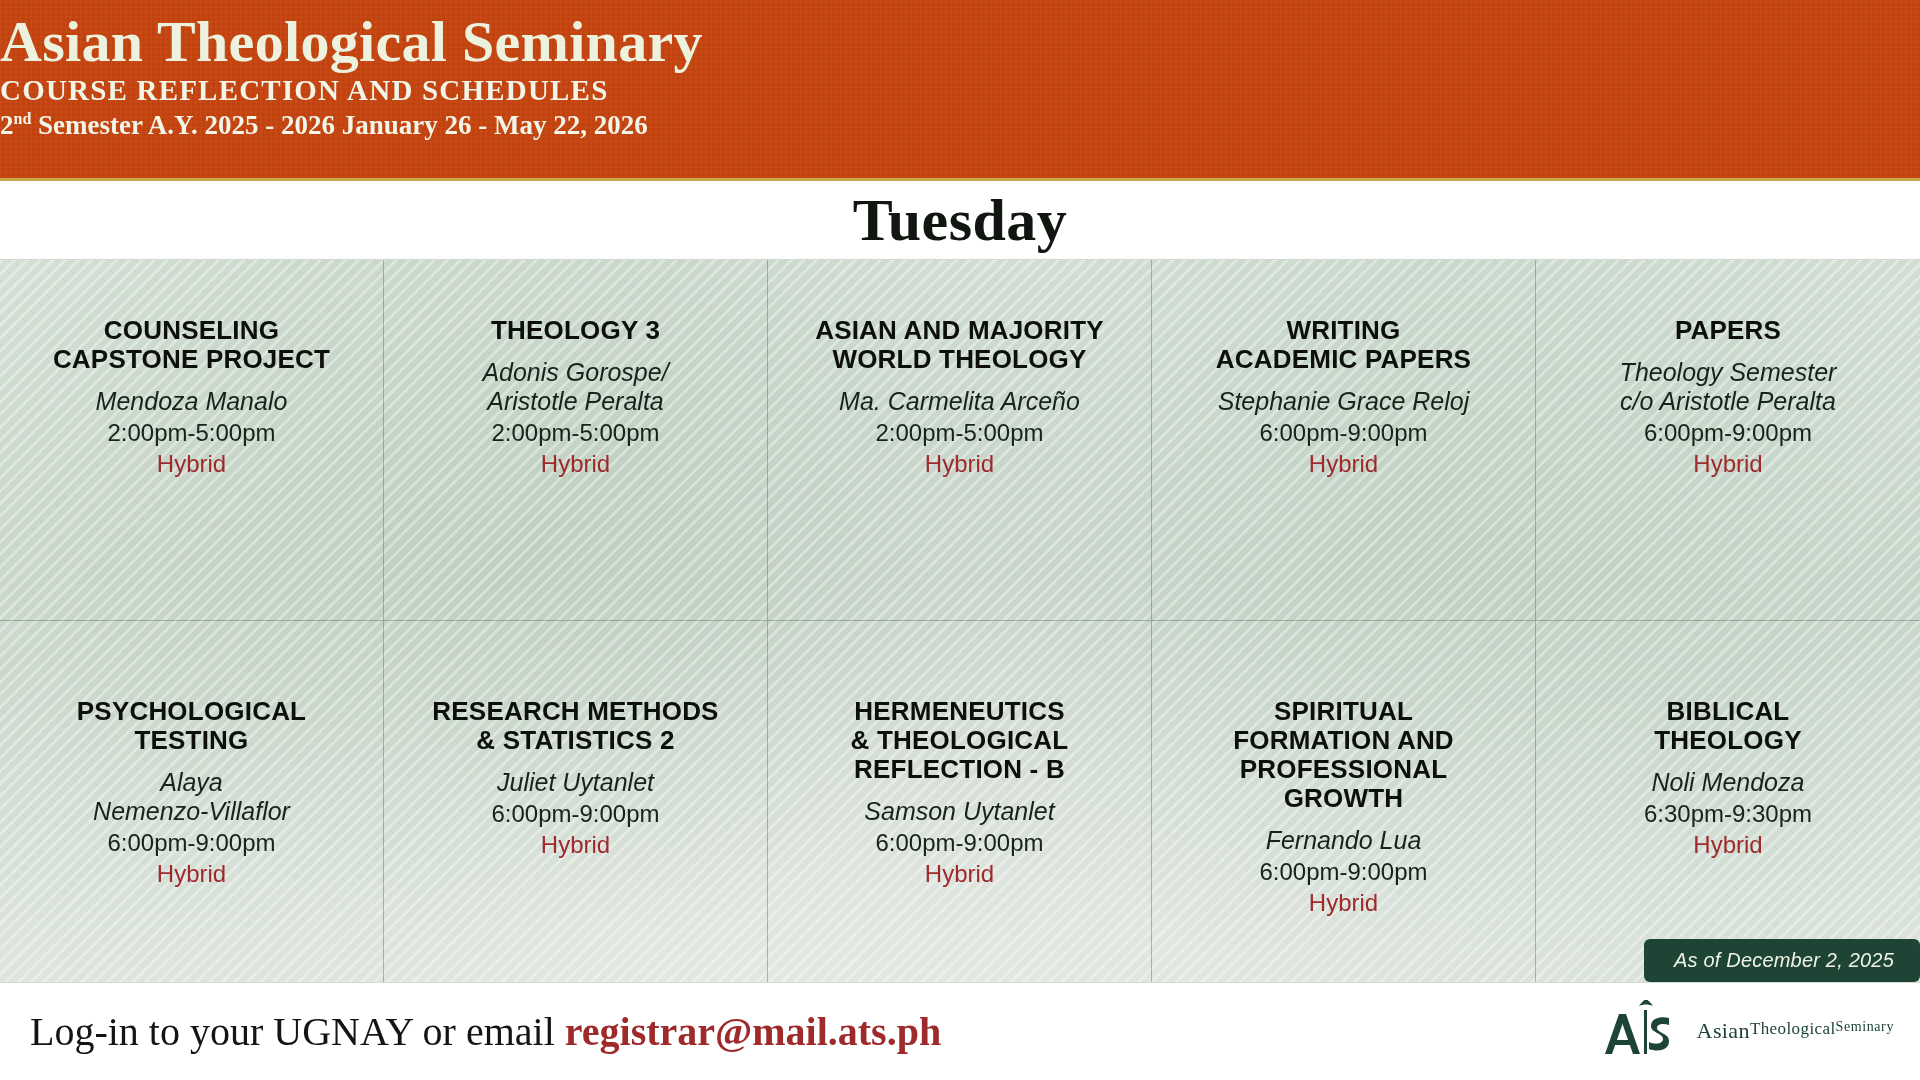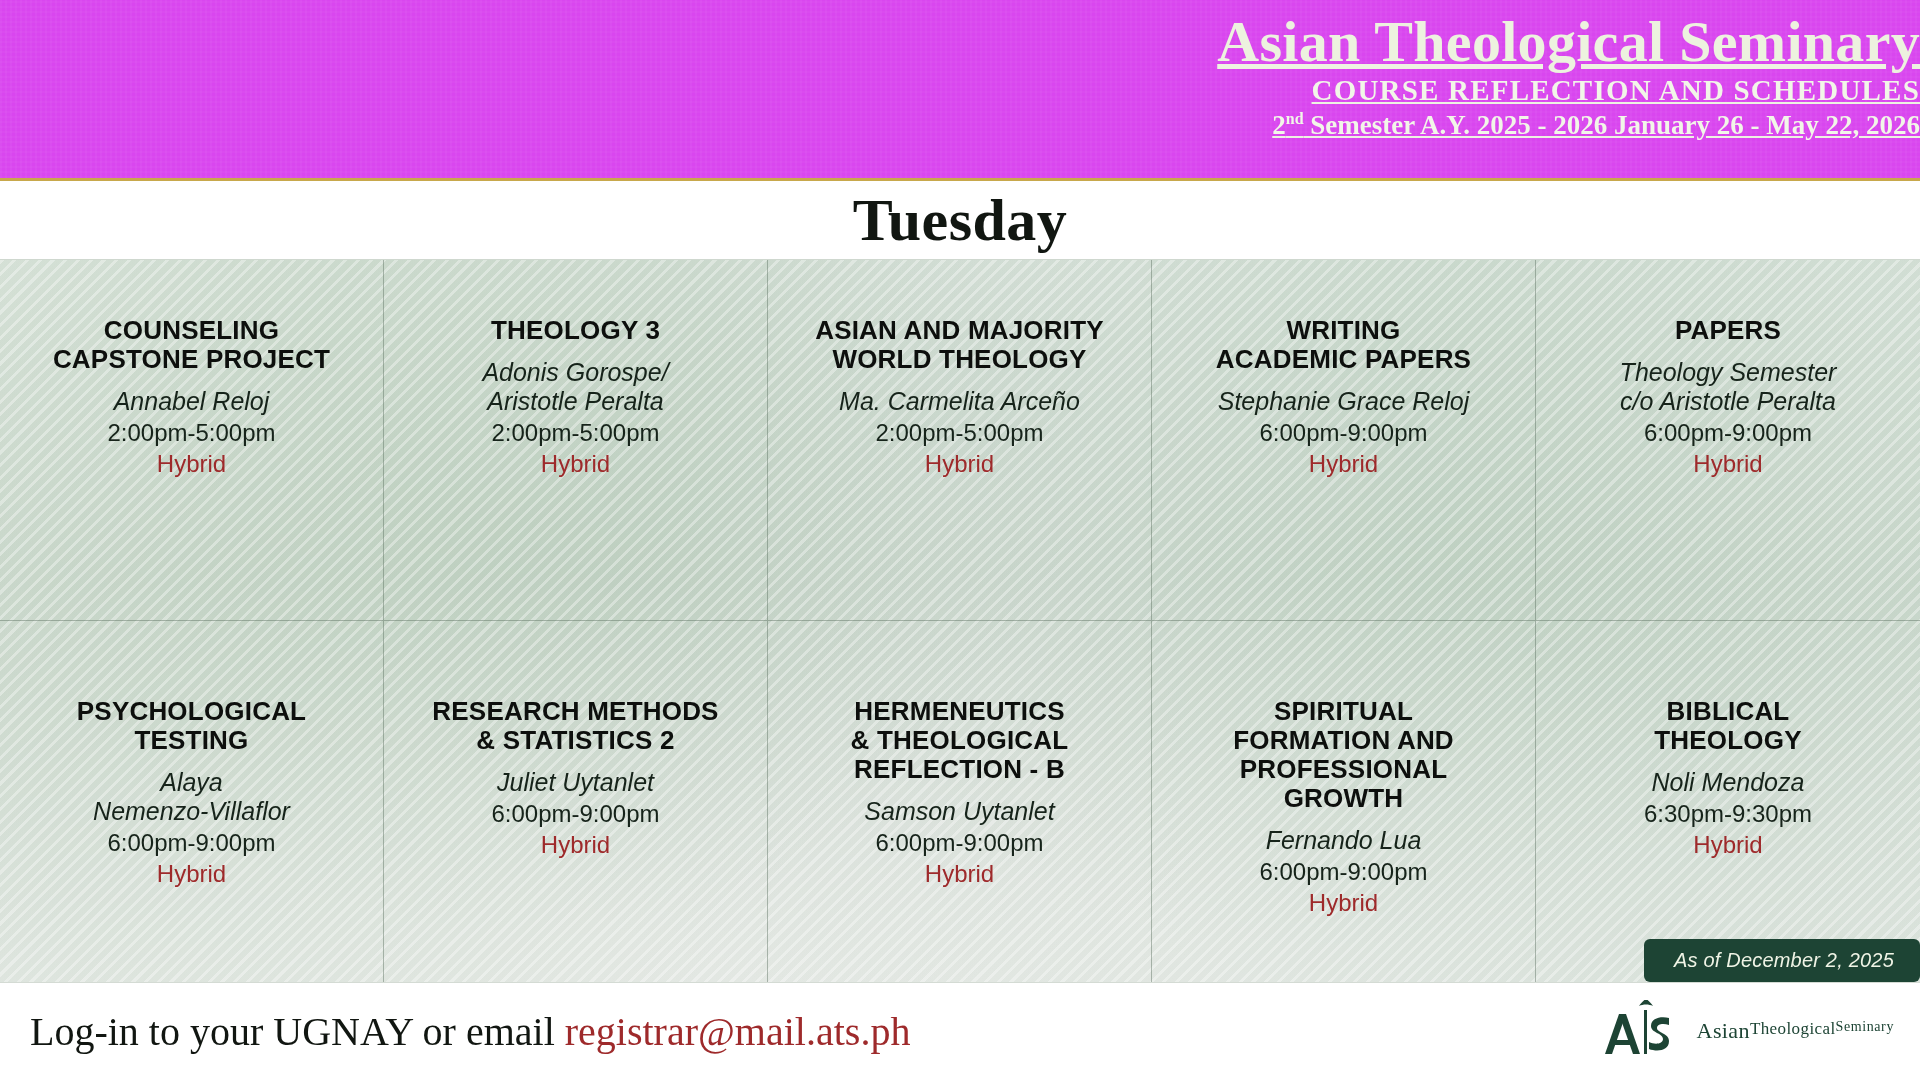--- a/index.html
+++ b/index.html
@@ -20,27 +20,26 @@
     height: 1080px;
     display: flex;
     flex-direction: column;
     background: #ffffff;
   }
 
   
   .header {
     position: relative;
     height: 178px;
-    background: #d946ef;
+    background: #c2410c;
     color: #eef3e2;
-    text-align: right;
+    text-align: left;
     overflow: hidden;
     flex: 0 0 auto;
     border-bottom: 3px solid #c8a84b;
-    text-decoration: underline;
   }
   .header::before {
     content: "";
     position: absolute;
     inset: 0;
     background:
       repeating-linear-gradient(90deg, rgba(255,255,255,0.035) 0 2px, rgba(0,0,0,0.0) 2px 5px),
       repeating-linear-gradient(0deg, rgba(255,255,255,0.028) 0 2px, rgba(0,0,0,0.0) 2px 5px);
     pointer-events: none;
   }
@@ -206,21 +205,21 @@
     border-top: 1px solid #d4dbd4;
   }
   .footer-text {
     font-family: "Liberation Serif", serif;
     font-size: 40px;
     color: #111611;
     white-space: nowrap;
   }
   .footer-email {
     font-family: "Liberation Serif", serif;
-    font-weight: normal;
+    font-weight: bold;
     font-size: 40px;
     color: #9e2a2b;
   }
   .logo {
     display: flex;
     align-items: center;
     gap: 12px;
   }
   .logo-mark {
     width: 86px;
@@ -270,21 +269,21 @@
   </div>
 
   <div class="grid-wrap">
     <div class="grid">
 
       <div class="cell">
         <div class="c-title">
           <span>COUNSELING</span><br>
           <span>CAPSTONE PROJECT</span>
         </div>
-        <div class="c-teacher">Annabel Reloj</div>
+        <div class="c-teacher">Mendoza Manalo</div>
         <div class="c-time">2:00pm-5:00pm</div>
         <div class="c-mode">Hybrid</div>
       </div>
 
       <div class="cell">
         <div class="c-title">THEOLOGY 3</div>
         <div class="c-teacher">
           <span>Adonis Gorospe/</span><br>
           <span>Aristotle Peralta</span>
         </div>

